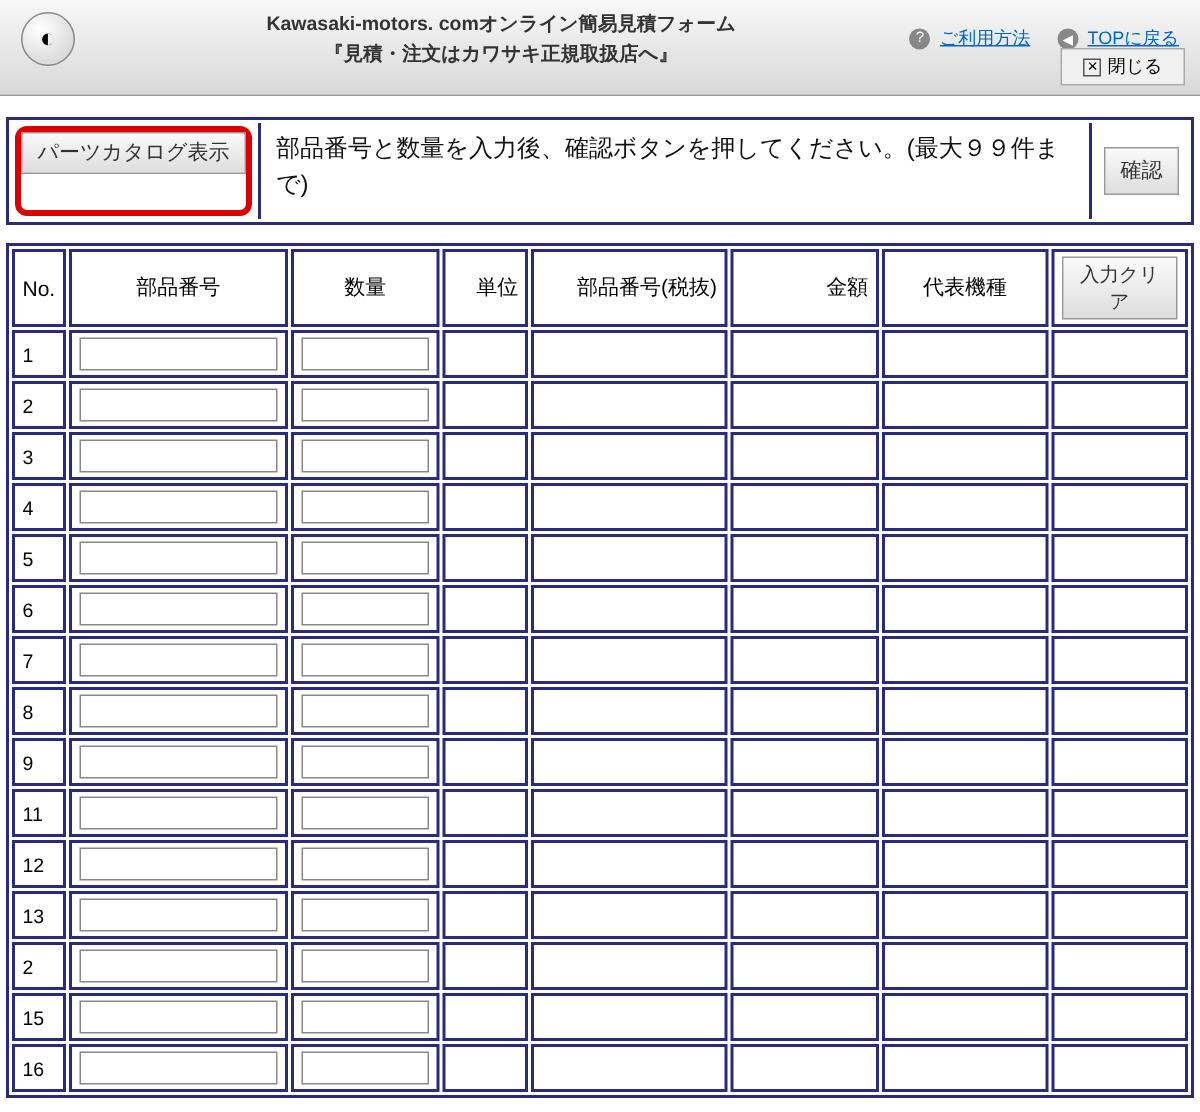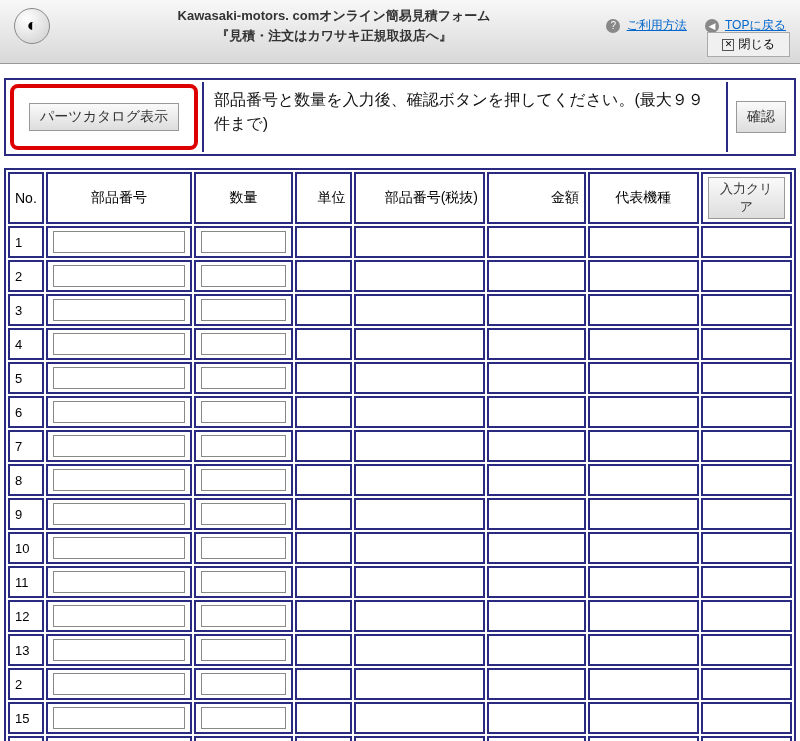--- a/index.html
+++ b/index.html
@@ -43,21 +43,21 @@
 }
 .close-x {
   display: inline-flex; width: 12px; height: 12px; border: 1px solid #555;
   align-items: center; justify-content: center; font-size: 9px; line-height: 1;
 }
 
 .instruction-row {
   display: flex; align-items: stretch; margin: 14px 4px 12px 4px;
   border: 2px solid #2a2a80; padding: 2px;
 }
-.catalog-btn-wrap { border: 4px solid #d00; border-radius: 8px; padding: 15px; margin: 2px; }
+.catalog-btn-wrap { border: 4px solid #d00; border-radius: 8px; padding: 0; margin: 2px; }
 .catalog-btn {
   font-size: 14px; padding: 4px 10px;
   background: linear-gradient(to bottom, #fafafa, #ddd);
   border: 1px solid #999; cursor: pointer; color: #333;
 }
 .instruction-text {
   flex: 1; padding: 6px 10px; font-size: 16px; color: #111;
   border-left: 2px solid #2a2a80; border-right: 2px solid #2a2a80;
   margin: 0 2px; line-height: 1.5;
 }
@@ -235,30 +235,20 @@
         <td class="col-no">9</td>
         <td class="col-part"><input type="text" value="" style=""></td>
         <td class="col-qty"><input type="text" value="" style=""></td>
         <td class="col-unit"></td>
         <td class="col-price"></td>
         <td class="col-amount"></td>
         <td class="col-model"></td>
         <td class="col-clear"></td>
       </tr>
       <tr>
-        <td class="col-no">10</td>
-        <td class="col-part"><input type="text" value="" style=""></td>
-        <td class="col-qty"><input type="text" value="" style=""></td>
-        <td class="col-unit"></td>
-        <td class="col-price"></td>
-        <td class="col-amount"></td>
-        <td class="col-model"></td>
-        <td class="col-clear"></td>
-      </tr>
-      <tr>
         <td class="col-no">11</td>
         <td class="col-part"><input type="text" value="" style=""></td>
         <td class="col-qty"><input type="text" value="" style=""></td>
         <td class="col-unit"></td>
         <td class="col-price"></td>
         <td class="col-amount"></td>
         <td class="col-model"></td>
         <td class="col-clear"></td>
       </tr>
       <tr>

